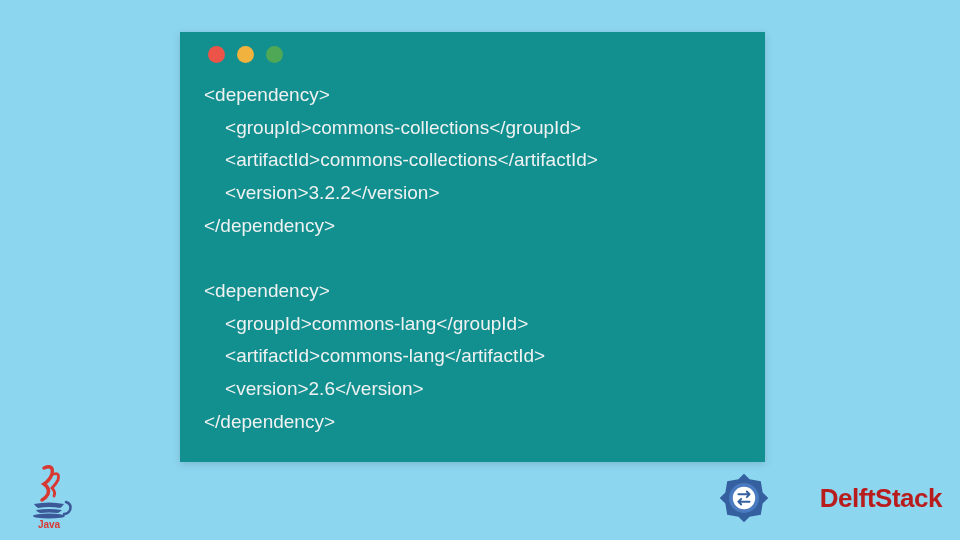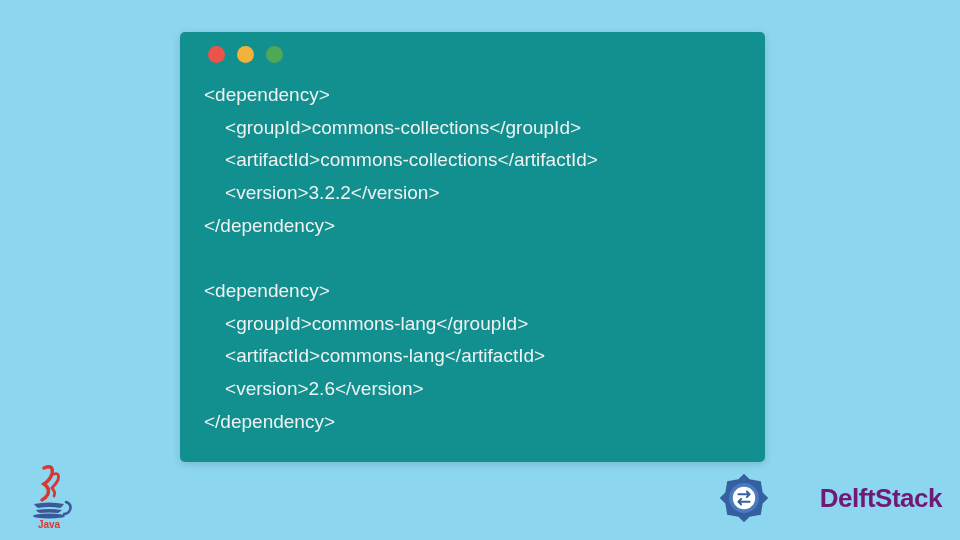--- a/index.html
+++ b/index.html
@@ -10,21 +10,21 @@
     font-family: Arial, Helvetica, sans-serif;
     position: relative;
     overflow: hidden;
   }
   .code-window {
     position: absolute;
     left: 180px;
     top: 32px;
     width: 585px;
     background: #128f8f;
-    border-radius: 5px;
+    border-radius: 0;
     box-shadow: 0 2px 8px rgba(0,0,0,0.15);
   }
   .dots {
     display: flex;
     gap: 12px;
     padding: 14px 18px 8px 28px;
   }
   .dot {
     width: 17px;
     height: 17px;
@@ -50,21 +50,21 @@
   }
   .delft-logo {
     position: absolute;
     right: 18px;
     bottom: 14px;
     display: flex;
     align-items: center;
     gap: 4px;
   }
   .delft-text {
-    color: #701a75;
+    color: #b91c1c;
     font-size: 26px;
     font-weight: 600;
     letter-spacing: -0.5px;
     margin-left: 44px;
   }
 </style>
 </head>
 <body>
 
 <div class="code-window">

